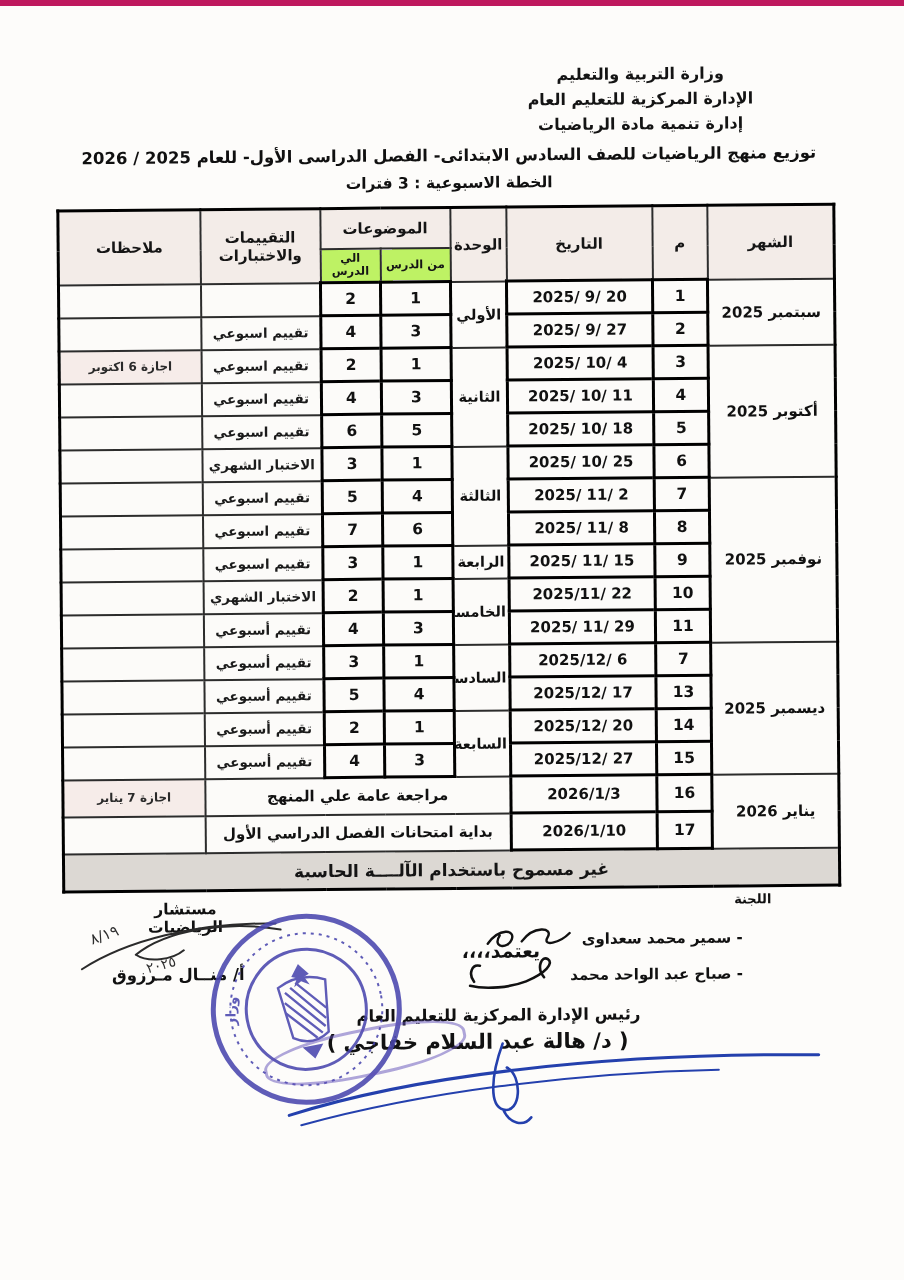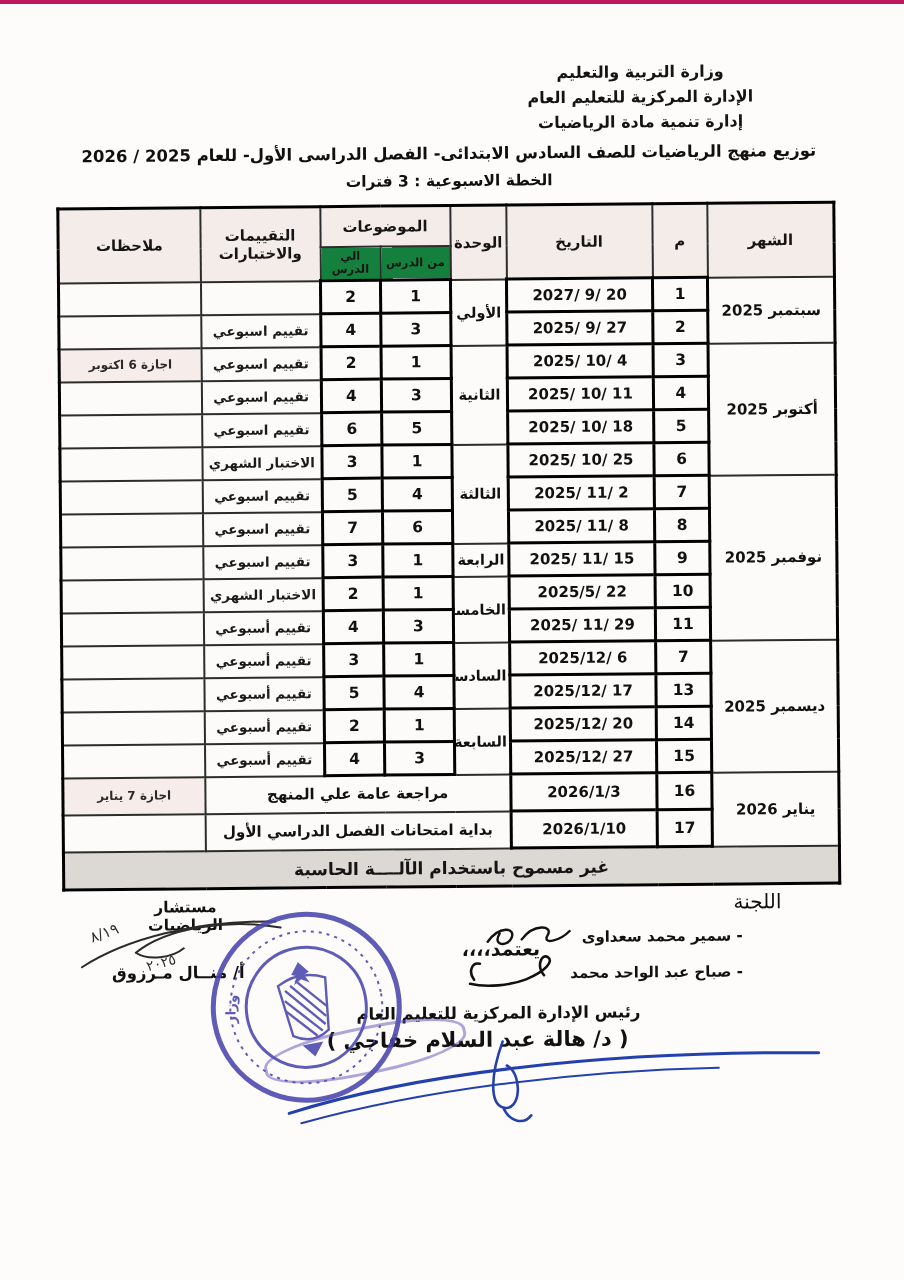--- a/index.html
+++ b/index.html
@@ -3,21 +3,21 @@
 <meta charset="utf-8">
 <style>
   * { margin:0; padding:0; box-sizing:border-box; }
   html,body { background:#ffffff; }
   body {
     width:904px; height:1280px; position:relative; overflow:hidden;
     font-family:"DejaVu Sans", sans-serif; color:#111; direction:rtl;
   }
   .paper {
     position:absolute; inset:0; background:#fdfcfa;
-    border-top:4px solid #be185d;
+    border-top:6px solid #be185d;
   }
   .tilt { position:absolute; inset:0; transform:rotate(-0.5deg); transform-origin:50% 40%; }
 
   
   .ministry {
     position:absolute; top:58px; right:100px; width:320px;
     text-align:center; font-weight:bold; font-size:16px; line-height:1.55; color:#141414;
   }
   .doc-title {
     position:absolute; top:140px; left:0; right:0; text-align:center;
@@ -32,40 +32,40 @@
   table.sched {
     position:absolute; top:200px; right:66px; width:776px;
     border-collapse:collapse; table-layout:fixed;
     border:3px solid #000; background:#fcfbf9;
   }
   table.sched td, table.sched th {
     border:2px solid #2c2c2c; text-align:center; vertical-align:middle;
     overflow:hidden; padding:1px 2px;
   }
   th { background:#f3ece8; font-size:15px; font-weight:bold; color:#151515; }
-  th.sub { font-size:11.5px; line-height:1.15; background:#15803d; }
+  th.sub { font-size:11.5px; line-height:1.15; background:#bef264; }
   tr.r  td { height:33px; }
   tr.rj td { height:37px; }
   .c-month { font-weight:bold; font-size:15px; }
   .c-num   { border:3px solid #000 !important; font-weight:bold; font-size:15.5px; }
   .c-date  { border:3px solid #000 !important; font-weight:bold; font-size:15px; }
   .c-date span { direction:ltr; unicode-bidi:isolate; display:inline-block; }
   .c-unit  { font-weight:bold; font-size:14.5px;margin-left:20px; }
   .c-from, .c-to { border:3px solid #000 !important; font-weight:bold; font-size:15.5px; }
   .c-eval  { font-weight:bold; font-size:13.5px; color:#1b1b1b; }
   .c-note  { font-weight:bold; font-size:12px; color:#2a2a2a; }
   .note-hl { background:#f6ece9; }
   td.c-merged { font-weight:bold; font-size:15px; }
   td.banner {
     height:38px; background:#dcd8d3; border:3px solid #000;
     font-weight:bold; font-size:17px; letter-spacing:.5px; color:#141414;
   }
 
   
-  .committee-title { position:absolute; top:888px; right:126px; font-weight:normal; font-size:20px; }
+  .committee-title { position:absolute; top:888px; right:136px; font-weight:bold; font-size:13px; }
   .committee { position:absolute; top:916px; right:165px; font-weight:bold; font-size:15px; }
   .committee .member { display:flex; align-items:center; gap:8px; height:36px; }
   .approve { position:absolute; top:934px; left:458px; font-weight:bold; font-size:19px; }
   .consultant-title { position:absolute; top:892px; left:112px; width:140px; text-align:center; font-weight:bold; font-size:15.5px; }
   .hand1 { position:absolute; top:917px; left:86px; font-size:15px; transform:rotate(-20deg); color:#2e2e2e; }
   .hand2 { position:absolute; top:948px; left:142px; font-size:14px; transform:rotate(-14deg); color:#2e2e2e; }
   .consultant-name { position:absolute; top:957px; left:108px; font-weight:bold; font-size:16.5px; letter-spacing:1px; }
   .head-title { position:absolute; top:1000px; left:352px; font-weight:bold; font-size:16.5px; }
   .head-name  { position:absolute; top:1024px; left:322px; font-weight:bold; font-size:21px; }
   .svgabs { position:absolute; pointer-events:none; }
@@ -112,21 +112,21 @@
       </tr>
       <tr style="height:34px">
         <th class="sub">من الدرس</th>
         <th class="sub">الي الدرس</th>
       </tr>
     </thead>
     <tbody>
       <tr class="r">
         <td class="c-month" rowspan="2">سبتمبر 2025</td>
         <td class="c-num">1</td>
-        <td class="c-date"><span>2027/ 9/ 20</span></td>
+        <td class="c-date"><span>2025/ 9/ 20</span></td>
         <td class="c-unit" rowspan="2">الأولي</td>
         <td class="c-from">1</td>
         <td class="c-to">2</td>
         <td class="c-eval"></td>
         <td class="c-note"></td>
       </tr>
       <tr class="r">
         <td class="c-num">2</td>
         <td class="c-date"><span>2025/ 9/ 27</span></td>
         <td class="c-from">3</td>
@@ -190,21 +190,21 @@
         <td class="c-num">9</td>
         <td class="c-date"><span>2025/ 11/ 15</span></td>
         <td class="c-unit">الرابعة</td>
         <td class="c-from">1</td>
         <td class="c-to">3</td>
         <td class="c-eval">تقييم اسبوعي</td>
         <td class="c-note"></td>
       </tr>
       <tr class="r">
         <td class="c-num">10</td>
-        <td class="c-date"><span>2025/5/ 22</span></td>
+        <td class="c-date"><span>2025/11/ 22</span></td>
         <td class="c-unit" rowspan="2">الخامسة</td>
         <td class="c-from">1</td>
         <td class="c-to">2</td>
         <td class="c-eval">الاختبار الشهري</td>
         <td class="c-note"></td>
       </tr>
       <tr class="r">
         <td class="c-num">11</td>
         <td class="c-date"><span>2025/ 11/ 29</span></td>
         <td class="c-from">3</td>

